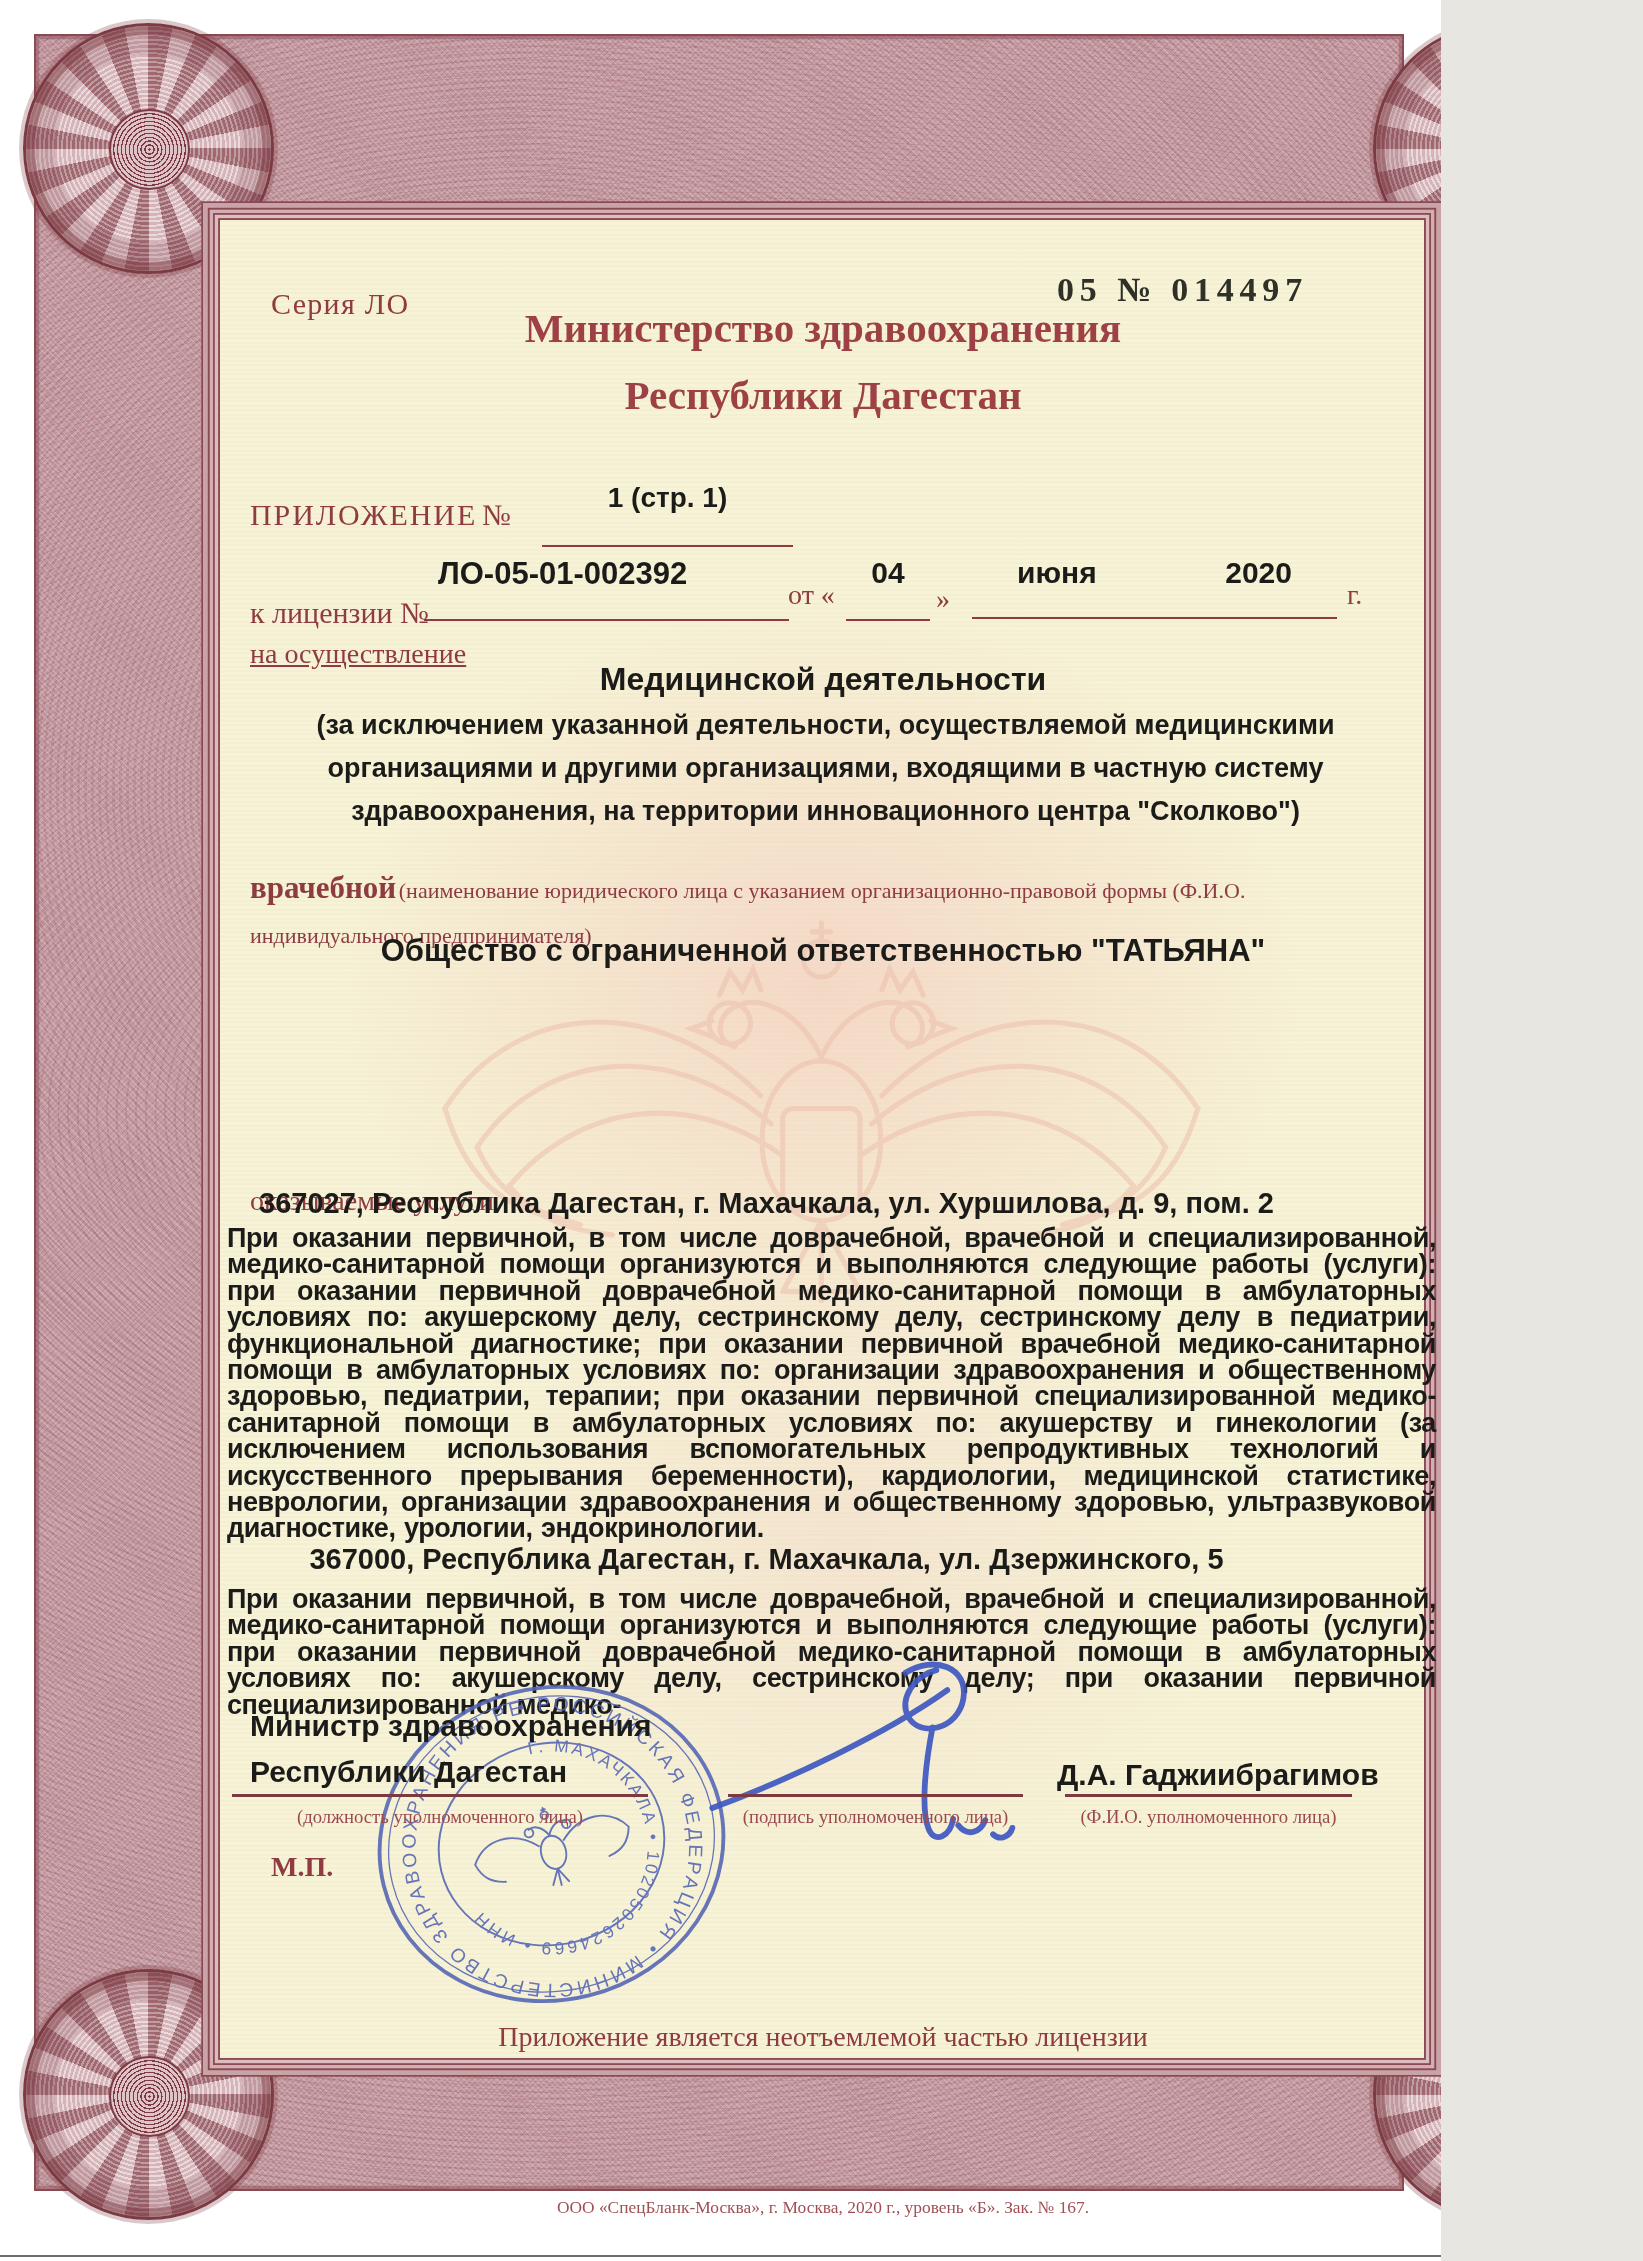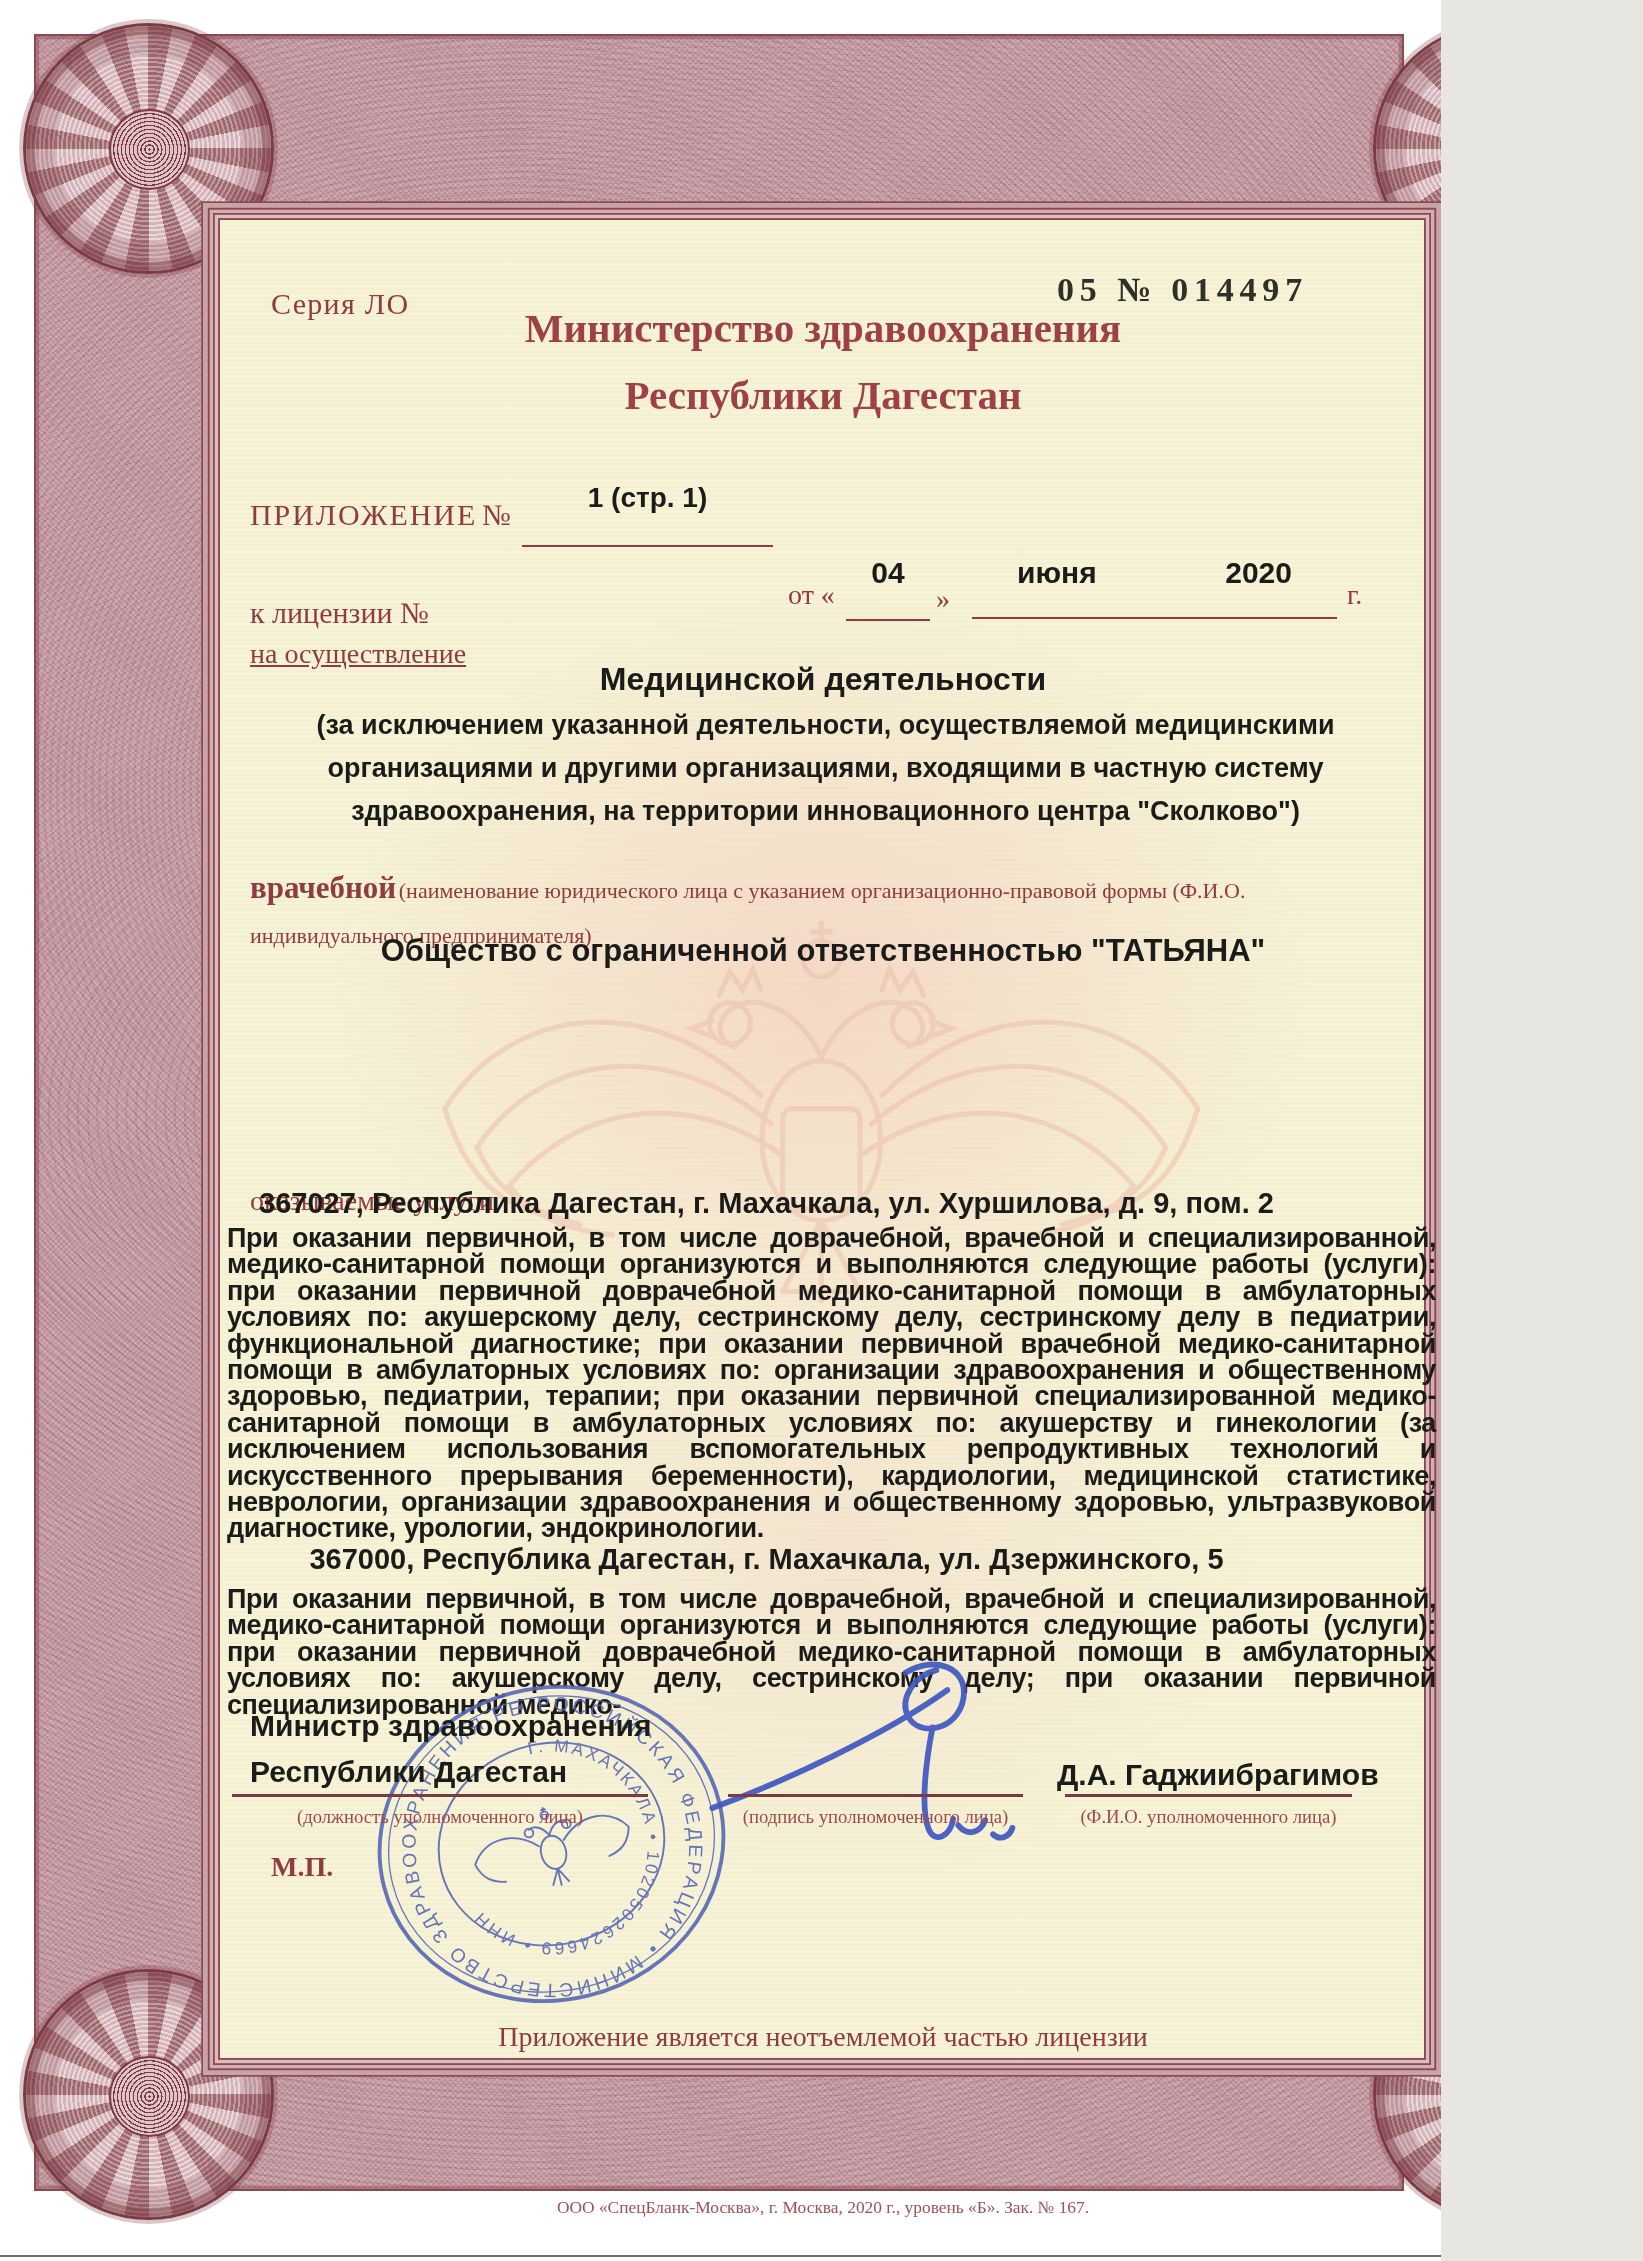--- a/index.html
+++ b/index.html
@@ -85,25 +85,28 @@
     </g>
   </svg>
 
   <div class="abs red-serif" style="left:271px;top:287px;font-size:30px;letter-spacing:1.3px;">Серия ЛО</div>
   <div class="abs" style="left:1057px;top:271px;font-size:34px;font-weight:700;letter-spacing:5.8px;color:#2f3028;font-family:'Liberation Serif',serif;">05  №  014497</div>
   <div class="abs center" style="left:222px;top:304px;width:1202px;font-size:41px;font-weight:700;color:#9d4147;font-family:'Liberation Serif',serif;">Министерство здравоохранения</div>
   <div class="abs center" style="left:222px;top:371px;width:1202px;font-size:41px;font-weight:700;color:#9d4147;font-family:'Liberation Serif',serif;">Республики Дагестан</div>
 
   <div class="abs red-serif" style="left:250px;top:498px;font-size:30px;letter-spacing:1.9px;">ПРИЛОЖЕНИЕ</div>
   <div class="abs red-serif" style="left:482px;top:498px;font-size:30px;">№</div>
-  <div class="abs blank center" style="left:522px;top:482px;width:251px;height:63px;">
+  <div class="abs blank center" style="left:542px;top:482px;width:251px;height:63px;">
     <span class="ink" style="font-size:28px;">1 (стр. 1)</span>
   </div>
 
   <div class="abs red-serif" style="left:250px;top:596px;font-size:30px;">к лицензии №</div>
+  <div class="abs blank" style="left:424px;top:556px;width:351px;height:63px;padding-left:14px;">
+    <span class="ink" style="font-size:31px;">ЛО-05-01-002392</span>
+  </div>
   <div class="abs red-serif" style="left:788px;top:579px;font-size:28px;">от «</div>
   <div class="abs blank center" style="left:846px;top:556px;width:84px;height:63px;">
     <span class="ink" style="font-size:30px;">04</span>
   </div>
   <div class="abs red-serif" style="left:936px;top:583px;font-size:28px;">»</div>
   <div class="abs blank" style="left:972px;top:556px;width:365px;height:63px;display:flex;justify-content:space-between;padding:0 45px;box-sizing:border-box;">
     <span class="ink" style="font-size:30px;">июня</span>
     <span class="ink" style="font-size:30px;text-align:center;">2020</span>
   </div>
   <div class="abs red-serif" style="left:1347px;top:579px;font-size:28px;">г.</div>

